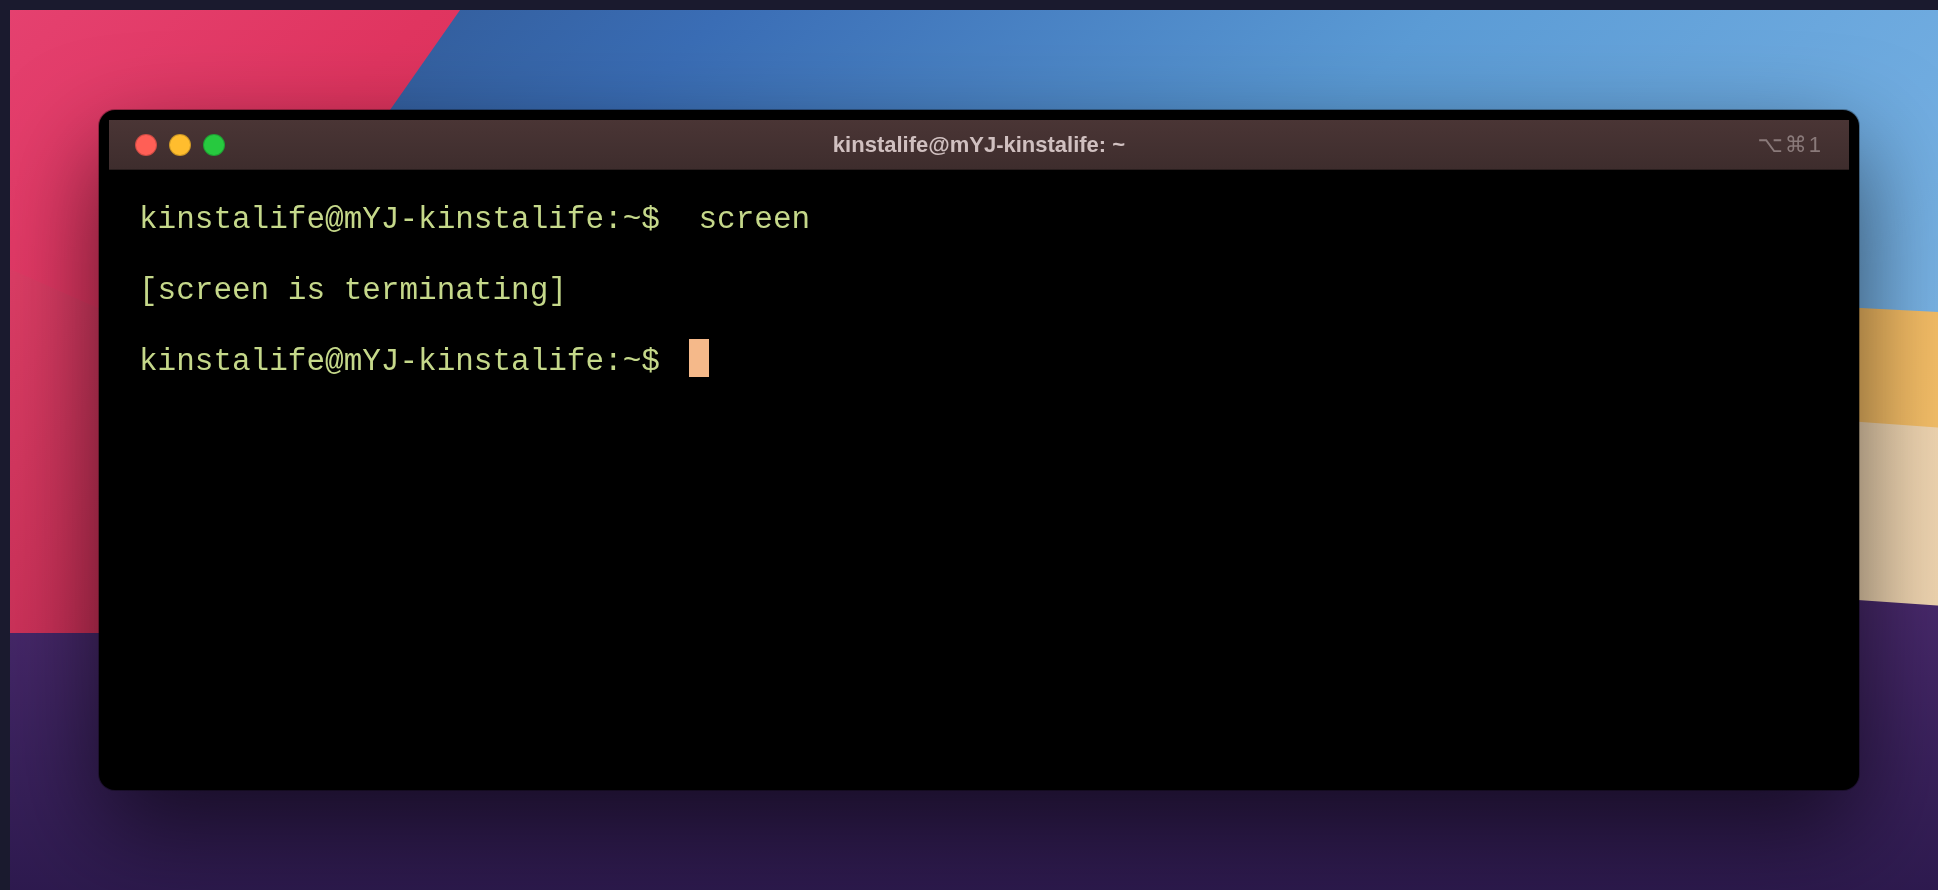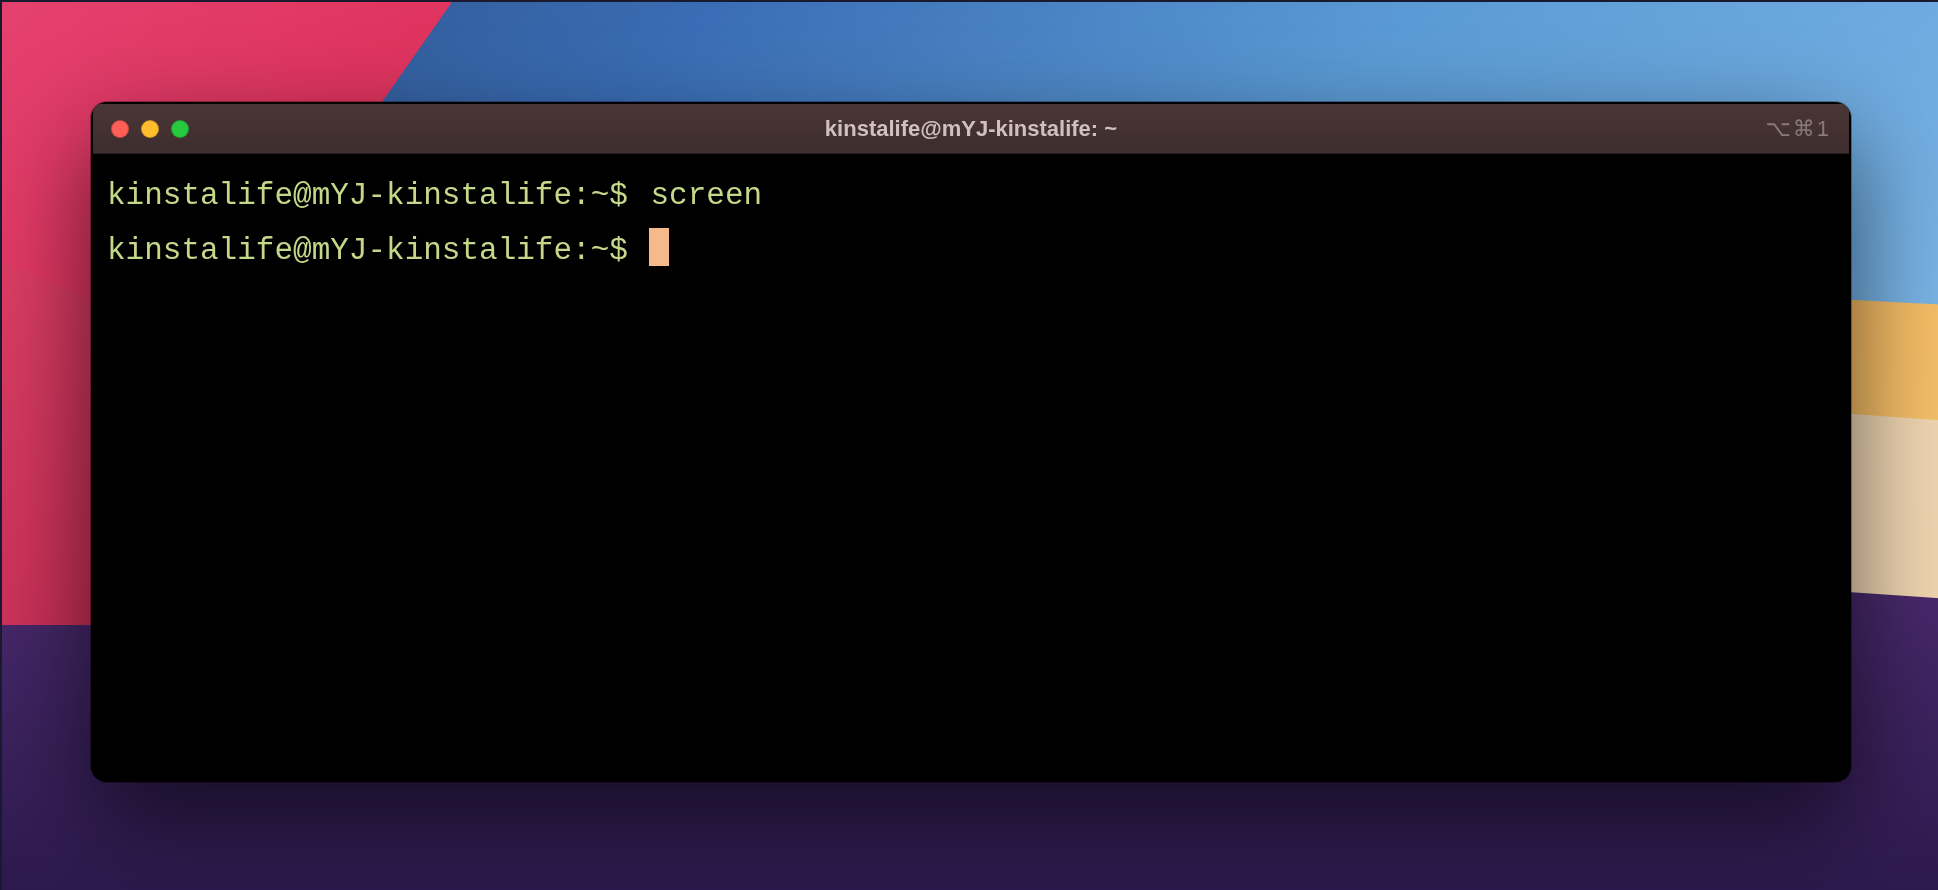--- a/index.html
+++ b/index.html
@@ -1,17 +1,17 @@
 <!DOCTYPE html>
 <html><head>
   <meta charset="utf-8">
   <style>
     * {
       margin: 0;
-      padding: 2px;
+      padding: 10px;
       box-sizing: border-box;
     }
     
     body {
       width: 1938px;
       height: 890px;
       display: flex;
       align-items: center;
       justify-content: center;
       overflow: hidden;
@@ -199,15 +199,16 @@
     <div class="traffic-lights">
       <div class="traffic-light close"></div>
       <div class="traffic-light minimize"></div>
       <div class="traffic-light zoom"></div>
     </div>
     <div class="window-title">kinstalife@mYJ-kinstalife: ~</div>
     <div class="shortcut-indicator">⌥⌘1</div>
   </div>
   <div class="terminal-body">
     <div class="term-line"><span class="prompt">kinstalife@mYJ-kinstalife:~$ </span><span class="command">screen</span></div>
+    <div class="term-line"><span class="output">[screen is terminating]</span></div>
     <div class="term-line"><span class="prompt">kinstalife@mYJ-kinstalife:~$ </span><span class="cursor"></span></div>
   </div>
 </div>
 
 </body></html>

